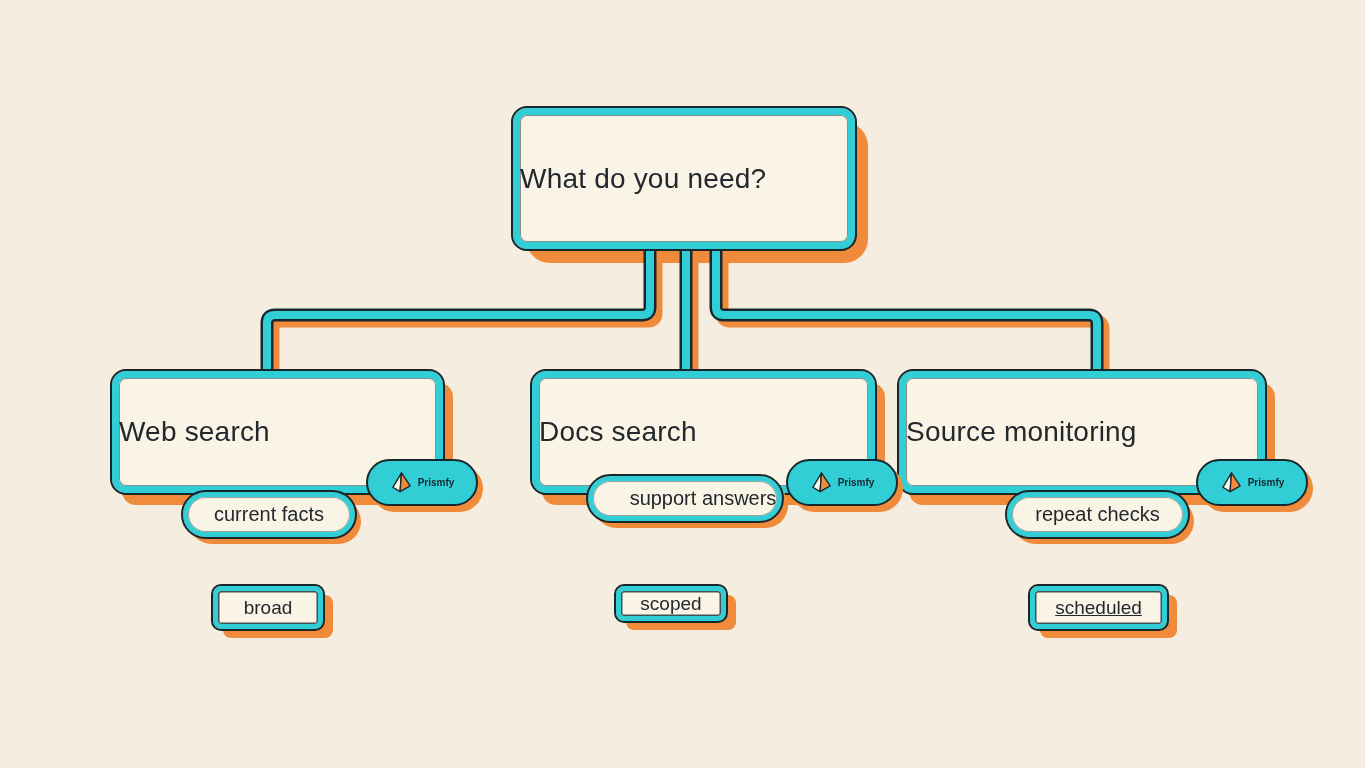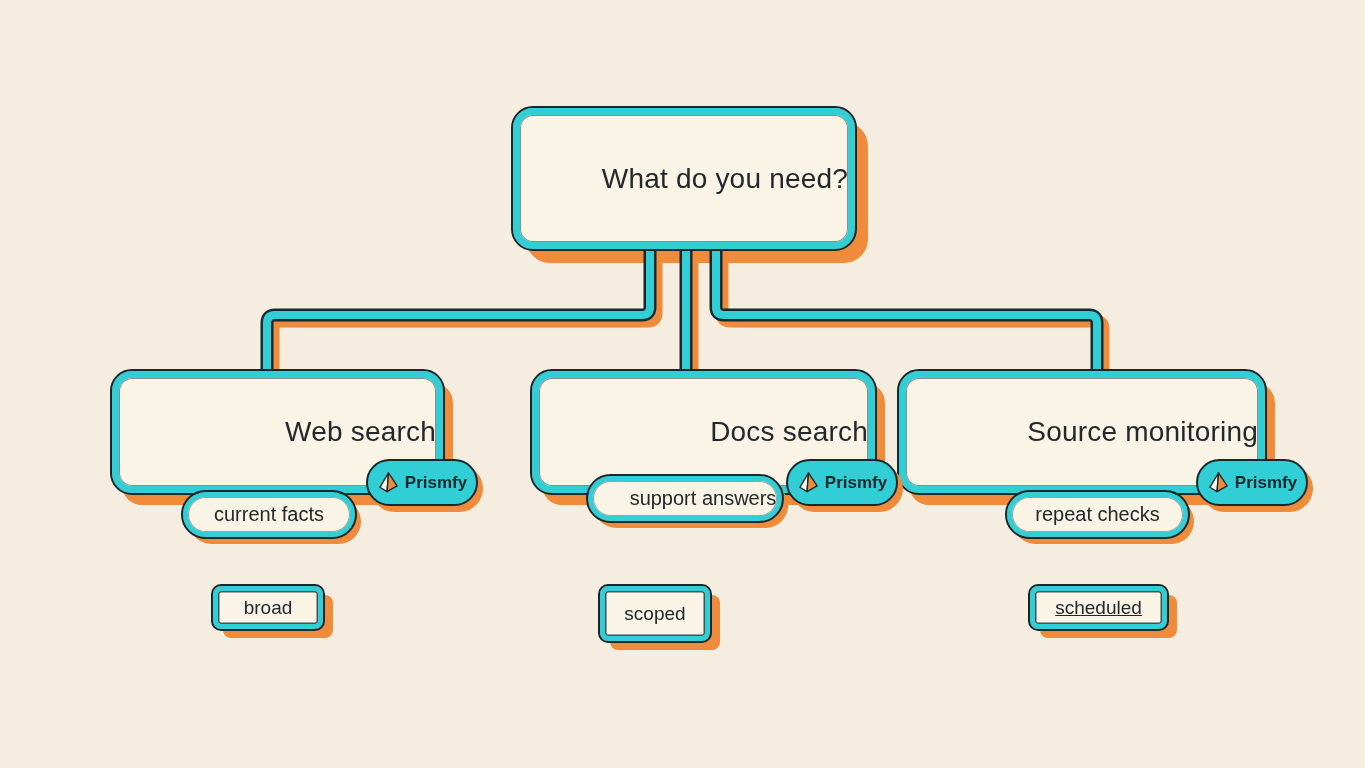--- a/index.html
+++ b/index.html
@@ -23,22 +23,22 @@
   }
   .connector-layer{
     position:absolute;left:0;top:0;z-index:0;
   }
   .node{
     position:absolute;z-index:2;
     box-sizing:border-box;
     background:var(--panel);
     border:7px solid var(--teal);
     outline:2px solid var(--ink);
-    border-radius:20px;
-    display:flex;align-items:center;justify-content:flex-end;
+    border-radius:14px;
+    display:flex;align-items:center;justify-content:flex-start;
     box-shadow:inset 0 0 0 1px rgba(22,40,46,.5);
   }
   .node.child{
     box-shadow:inset 0 0 0 1px rgba(22,40,46,.5), 10px 12px 0 0 var(--orange);
   }
   .node-label{
     font-size:28px;font-weight:500;color:var(--text);letter-spacing:.2px;
   }
   .pill{
     position:absolute;z-index:3;
@@ -52,21 +52,21 @@
     font-size:20px;color:var(--text);
   }
   .badge{
     position:absolute;z-index:4;
     box-sizing:border-box;
     background:var(--teal);
     border:2.5px solid var(--ink);
     border-radius:999px;
     display:flex;align-items:center;justify-content:center;gap:5px;
     box-shadow:5px 6px 0 0 var(--orange);
-    font-size:17px;font-weight:700;color:var(--ink);
+    font-size:10px;font-weight:700;color:var(--ink);
   }
   .badge .prism{width:23px;height:23px;display:block;}
   .tag{
     position:absolute;z-index:2;
     box-sizing:border-box;
     background:var(--panel);
     border:5px solid var(--teal);
     outline:2px solid var(--ink);
     border-radius:8px;
     display:flex;align-items:center;justify-content:center;
@@ -131,21 +131,21 @@
   </div>
   <div class="badge" style="left:786px;top:459px;width:112px;height:47px;">
     <svg class="prism" viewBox="0 0 24 24">
       <g stroke-linejoin="round" stroke-width="1.4" style="stroke:var(--ink)">
         <path d="M12 2 L3 17 L10.5 21.5 Z" fill="#fdf8ec"></path>
         <path d="M12 2 L10.5 21.5 L21 15.5 Z" style="fill:var(--orange)" fill="#ef8b3b"></path>
       </g>
     </svg>
     <span>Prismfy</span>
   </div>
-  <div class="tag" style="left:600px;top:586px;width:110px;height:55px;text-align:right;">
+  <div class="tag" style="left:616px;top:586px;width:110px;height:35px;text-align:right;">
     <span>scoped</span>
   </div>
 
   <div class="node child" style="left:899px;top:371px;width:366px;height:122px;">
     <span class="node-label">Source monitoring</span>
   </div>
   <div class="pill" style="left:1007px;top:492px;width:181px;height:45px;">
     <span>repeat checks</span>
   </div>
   <div class="badge" style="left:1196px;top:459px;width:112px;height:47px;">

